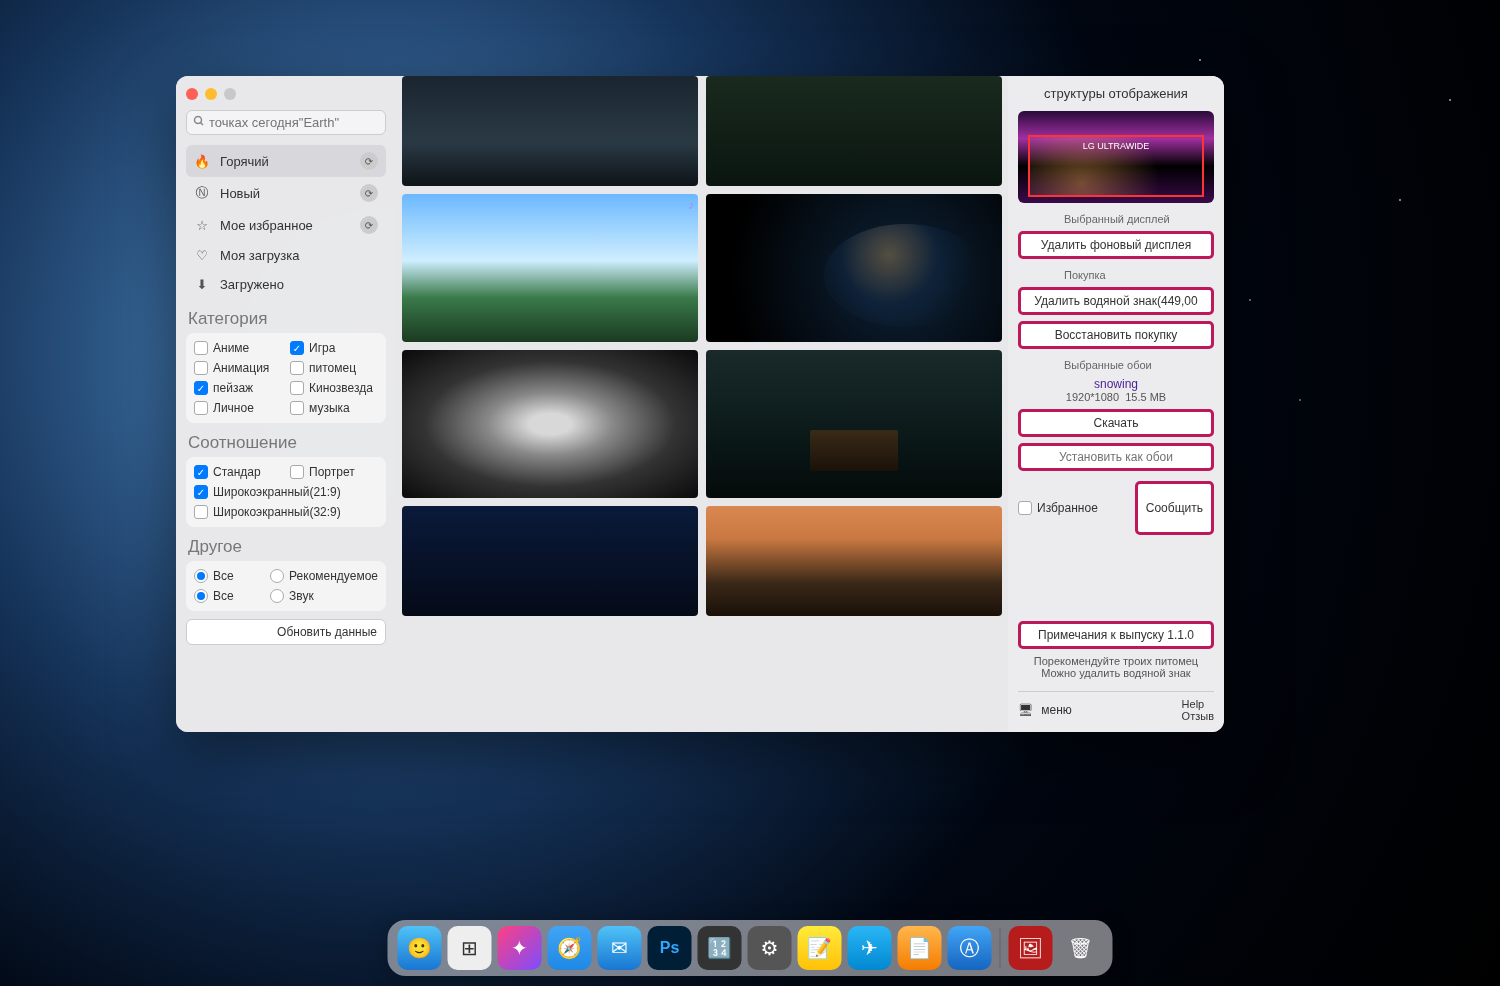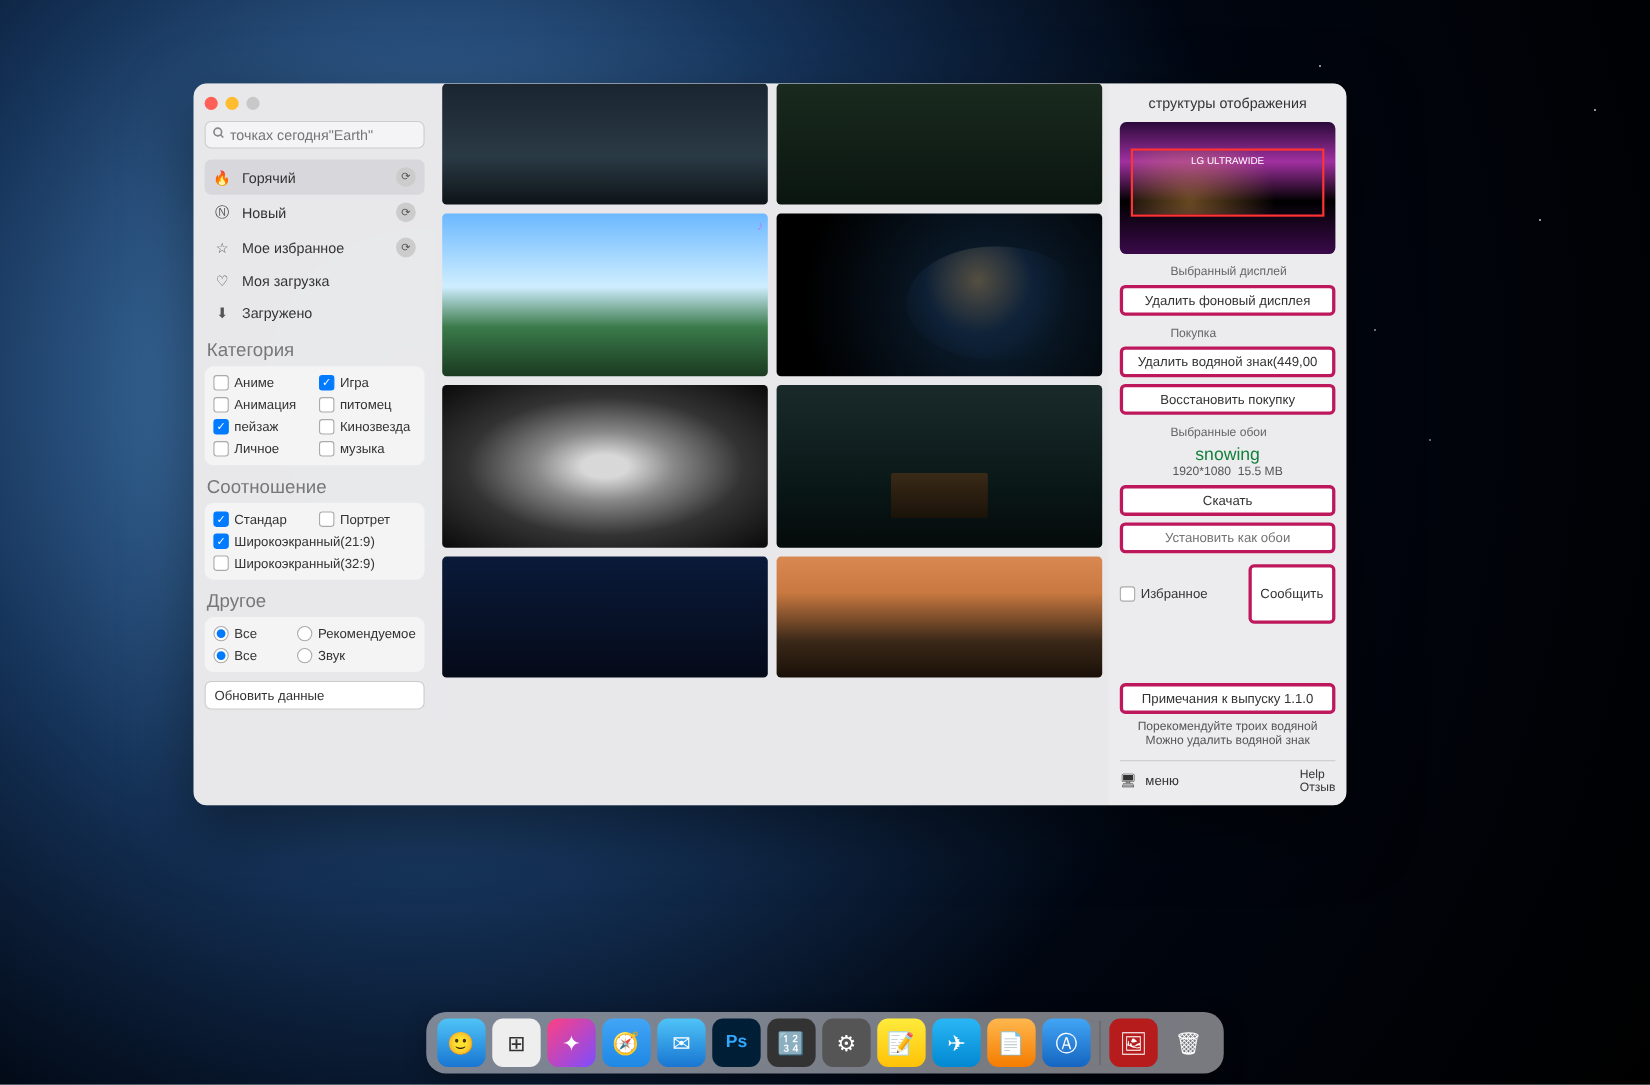--- a/index.html
+++ b/index.html
@@ -40,35 +40,35 @@
 .nav-item .icon{ width:16px; text-align:center; color:#555; }
 .nav-item .refresh{ margin-left:auto; width:18px; height:18px; border-radius:50%; background:#ccc; display:flex; align-items:center; justify-content:center; font-size:10px; color:#555; }
 .section-label { font-size:17px; color:#777; margin:10px 0 4px 2px; }
 .check-grid { background:rgba(255,255,255,0.5); border-radius:8px; padding:8px; display:grid; grid-template-columns: 1fr 1fr; gap:6px 8px; font-size:12px; }
 .check-row { display:flex; align-items:center; gap:5px; }
 .check-row.full { grid-column: 1 / span 2; }
 .chk { width:14px; height:14px; border:1px solid #aaa; border-radius:3px; display:inline-flex; align-items:center; justify-content:center; background:#fff; flex-shrink:0; }
 .chk.checked { background:#007aff; border-color:#007aff; color:#fff; font-size:10px; }
 .radio { width:14px; height:14px; border:1px solid #aaa; border-radius:50%; display:inline-flex; align-items:center; justify-content:center; background:#fff; flex-shrink:0;}
 .radio.checked::after{content:""; width:8px; height:8px; border-radius:50%; background:#007aff;}
-.btn { background:#fff; border:1px solid #ccc; border-radius:6px; padding:5px 8px; font-size:12px; cursor:pointer; text-align:left; }
+.btn { background:#fff; border:1px solid #ccc; border-radius:6px; padding:5px 8px; font-size:12px; cursor:pointer; text-align:right; }
 .btn.wide{ width:100%; margin-top:8px; }
 .gallery { flex:1; background:#e8e8ea; padding:0 6px; overflow:hidden; }
 .grid { display:grid; grid-template-columns: 1fr 1fr; gap:8px; }
 .thumb { height:148px; background:#333; border-radius:4px; position:relative; overflow:hidden; }
 .thumb.short{ height:110px;}
 .right-panel { width:216px; background:rgba(236,236,238,0.96); padding:10px; display:flex; flex-direction:column; font-size:12px; color:#333; gap:6px; }
 .right-panel h4 { font-size:13px; font-weight:500; text-align:center; margin-bottom:4px; }
-.preview { height:120px; background: linear-gradient(180deg,#2a0a3a,#a030a0 30%,#000 60%,#3a0a4a); border-radius:6px; position:relative; }
+.preview { height:92px; background: linear-gradient(180deg,#2a0a3a,#a030a0 30%,#000 60%,#3a0a4a); border-radius:6px; position:relative; }
 .preview .sel { position:absolute; left:10px; right:10px; top:24px; height:62px; border:2px solid #f33; display:flex; align-items:flex-start; justify-content:center; color:#fff; font-size:9px; padding-top:4px; background: radial-gradient(circle at 30% 80%, rgba(255,180,80,0.4), transparent 60%);}
 .panel-label { font-size:11px; color:#666; margin-top:4px;padding-left:46px; }
 .panel-btn { background:#fff; border:3px solid #be185d; border-radius:5px; padding:4px 6px; font-size:12px; text-align:center; cursor:pointer; }
 .panel-btn.disabled{ color:#737373; }
 .wall-info { font-size:11px; color:#555; text-align:center; }
-.wall-info .name{ font-size:16px; color:#15803d; }
+.wall-info .name{ font-size:12px; color:#4c1d95; }
 .fav-row{ display:flex; align-items:center; justify-content:space-between; margin-top:4px;}
 .footer-note{ font-size:11px; color:#555; text-align:center; margin-top:auto; }
 .menu-row{ display:flex; align-items:center; gap:8px; border-top:1px solid #ccc; padding-top:6px; margin-top:6px; font-size:12px;}
 .menu-row .spacer{flex:1;}
 .dock { position:absolute; bottom:10px; left:50%; transform:translateX(-50%); background:rgba(220,220,225,0.55); border-radius:18px; padding:6px 10px; display:flex; gap:6px; align-items:center; backdrop-filter: blur(20px); box-shadow:0 4px 20px rgba(0,0,0,0.3);}
 .dock .app{ width:44px; height:44px; border-radius:10px; display:flex; align-items:center; justify-content:center; font-size:20px; color:#fff;}
 .divider{ width:1px; height:40px; background:rgba(0,0,0,0.2); margin:0 2px;}
 
 .t1{background:linear-gradient(180deg,#1a2530,#2a3a45 60%,#0e1418);}
 .t2{background:linear-gradient(180deg,#1a2a1e,#0a1510); display:flex; align-items:center; justify-content:center;}
@@ -246,21 +246,21 @@
       <div class="check-row">
           <span class="chk"></span>
           <span>Избранное</span>
         </div>
       <div class="panel-btn" style="padding:17px 8px">Сообщить</div>
     </div>
 
     <div style="flex:1"></div>
     <div class="panel-btn">Примечания к выпуску 1.1.0</div>
     <div class="footer-note">
-      <div>Порекомендуйте троих водяной</div>
+      <div>Порекомендуйте троих питомец</div>
       <div>Можно удалить водяной знак</div>
     </div>
     <div class="menu-row">
       <span>🖥</span>
       <span>меню</span>
       <span class="spacer"></span>
       <div style="font-size:11px;">
         <div>Help</div>
         <div>Отзыв</div>
       </div>

